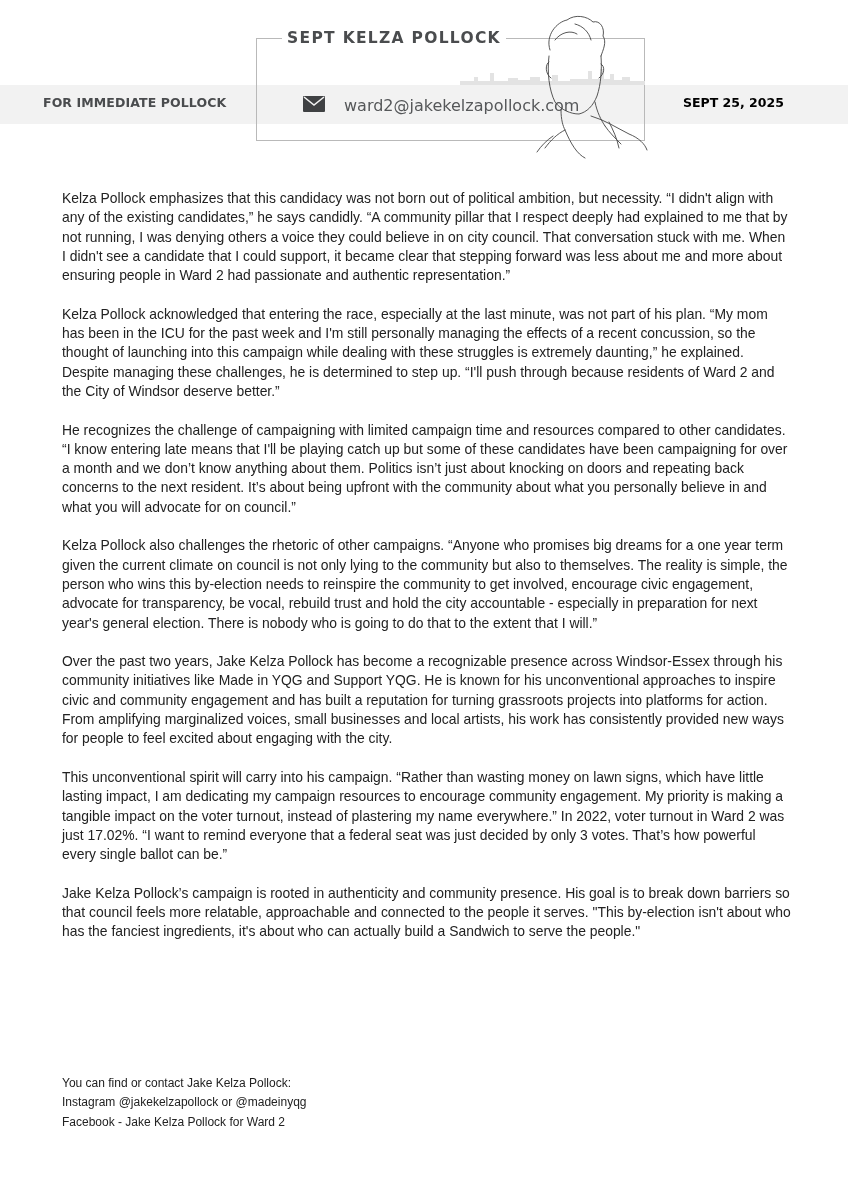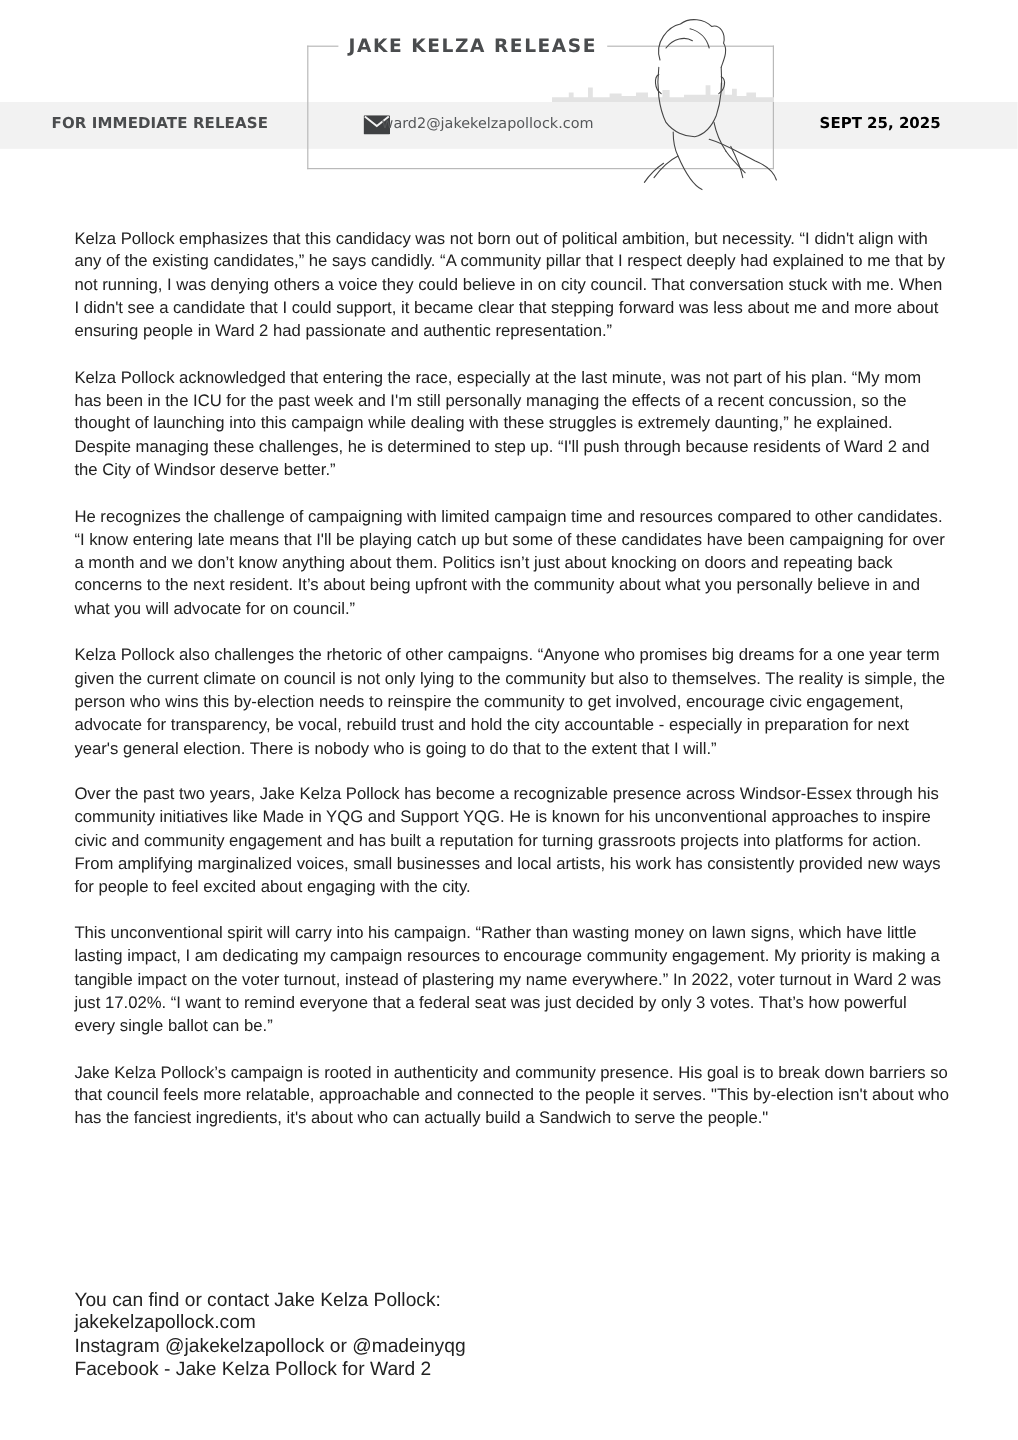--- a/index.html
+++ b/index.html
@@ -21,47 +21,47 @@
   .title.l1 { top: 28px; left: 282px; width: 224px; }
   .title.l2 { top: 48px; left: 282px; width: 224px; }
 
   .skyline { position: absolute; left: 460px; top: 65px; width: 185px; height: 20px; }
 
   .release { position: absolute; left: 43px; top: 95px; font-family: "DejaVu Sans", sans-serif;
              font-weight: bold; font-size: 12.5px; color: #4a4c4e; letter-spacing: 0.1px; }
   .date { position: absolute; left: 683px; top: 95px; font-family: "DejaVu Sans", sans-serif;
           font-weight: bold; font-size: 12.5px; color: #000000; }
   .mail-icon { position: absolute; left: 303px; top: 96px; width: 22px; height: 16px; }
-  .email { position: absolute; left: 318px; top: 96px; font-family: "DejaVu Sans", sans-serif;
-           font-size: 12px; color: #555759; }
+  .email { position: absolute; left: 344px; top: 96px; font-family: "DejaVu Sans", sans-serif;
+           font-size: 16px; color: #555759; }
   .portrait { position: absolute; left: 505px; top: 10px; width: 145px; height: 150px; }
 
   .body { position: absolute; left: 62px; top: 189px; width: 730px; font-size: 13.9px; line-height: 19.3px;
           color: #222222; }
   .body p { margin: 0 0 19.3px 0; }
-  .contact { position: absolute; left: 62px; top: 1074px; width: 400px; font-size: 16px;
+  .contact { position: absolute; left: 62px; top: 1074px; width: 400px; font-size: 12px;
              line-height: 19.3px; color: #222222; }
   .contact div { margin: 0; }
 </style>
 </head>
 <body>
 
 <div class="header">
   <div class="band"></div>
   <div class="frame"></div>
   <div class="frame-top-left"></div>
   <div class="frame-top-right"></div>
 
   <svg class="skyline" viewBox="0 0 185 20" preserveAspectRatio="none">
     <path d="M0 20 L0 16 L14 16 L14 12 L18 12 L18 16 L30 16 L30 8 L34 8 L34 16 L48 16 L48 13 L58 13 L58 15 L70 15 L70 12 L80 12 L80 16 L92 16 L92 10 L98 10 L98 16 L110 16 L110 14 L128 14 L128 6 L132 6 L132 14 L140 14 L140 4 L144 4 L144 14 L150 14 L150 9 L154 9 L154 15 L162 15 L162 12 L170 12 L170 16 L185 16 L185 20 Z" fill="#e3e3e3"></path>
   </svg>
 
-  <div class="title l1">JAKE KELZA RELEASE</div>
+  <div class="title l1">SEPT KELZA POLLOCK</div>
 
-  <div class="release">FOR IMMEDIATE RELEASE</div>
+  <div class="release">FOR IMMEDIATE POLLOCK</div>
 
   <svg class="mail-icon" viewBox="0 0 22 16">
     <rect x="0" y="0" width="22" height="16" rx="1" fill="#3f4143"></rect>
     <path d="M1 1 L11 9 L21 1" fill="none" stroke="#f2f2f2" stroke-width="1.6"></path>
   </svg>
   <div class="email">ward2@jakekelzapollock.com</div>
 
   <div class="date">SEPT 25, 2025</div>
 
   <svg class="portrait" viewBox="0 0 145 150">
@@ -83,16 +83,15 @@
   <p>Kelza Pollock acknowledged that entering the race, especially at the last minute, was not part of his plan. “My mom has been in the ICU for the past week and I'm still personally managing the effects of a recent concussion, so the thought of launching into this campaign while dealing with these struggles is extremely daunting,” he explained. Despite managing these challenges, he is determined to step up. “I'll push through because residents of Ward 2 and the City of Windsor deserve better.”</p>
   <p>He recognizes the challenge of campaigning with limited campaign time and resources compared to other candidates. “I know entering late means that I'll be playing catch up but some of these candidates have been campaigning for over a month and we don’t know anything about them. Politics isn’t just about knocking on doors and repeating back concerns to the next resident. It’s about being upfront with the community about what you personally believe in and what you will advocate for on council.”</p>
   <p>Kelza Pollock also challenges the rhetoric of other campaigns. “Anyone who promises big dreams for a one year term given the current climate on council is not only lying to the community but also to themselves. The reality is simple, the person who wins this by-election needs to reinspire the community to get involved, encourage civic engagement, advocate for transparency, be vocal, rebuild trust and hold the city accountable - especially in preparation for next year's general election. There is nobody who is going to do that to the extent that I will.”</p>
   <p>Over the past two years, Jake Kelza Pollock has become a recognizable presence across Windsor-Essex through his community initiatives like Made in YQG and Support YQG. He is known for his unconventional approaches to inspire civic and community engagement and has built a reputation for turning grassroots projects into platforms for action. From amplifying marginalized voices, small businesses and local artists, his work has consistently provided new ways for people to feel excited about engaging with the city.</p>
   <p>This unconventional spirit will carry into his campaign. “Rather than wasting money on lawn signs, which have little lasting impact, I am dedicating my campaign resources to encourage community engagement. My priority is making a tangible impact on the voter turnout, instead of plastering my name everywhere.” In 2022, voter turnout in Ward 2 was just 17.02%. “I want to remind everyone that a federal seat was just decided by only 3 votes. That’s how powerful every single ballot can be.”</p>
   <p>Jake Kelza Pollock’s campaign is rooted in authenticity and community presence. His goal is to break down barriers so that council feels more relatable, approachable and connected to the people it serves. "This by-election isn't about who has the fanciest ingredients, it's about who can actually build a Sandwich to serve the people."</p>
 </div>
 
 <div class="contact">
   <div>You can find or contact Jake Kelza Pollock:</div>
-  <div>jakekelzapollock.com</div>
   <div>Instagram @jakekelzapollock or @madeinyqg</div>
   <div>Facebook - Jake Kelza Pollock for Ward 2</div>
 </div>
 
 </body></html>

